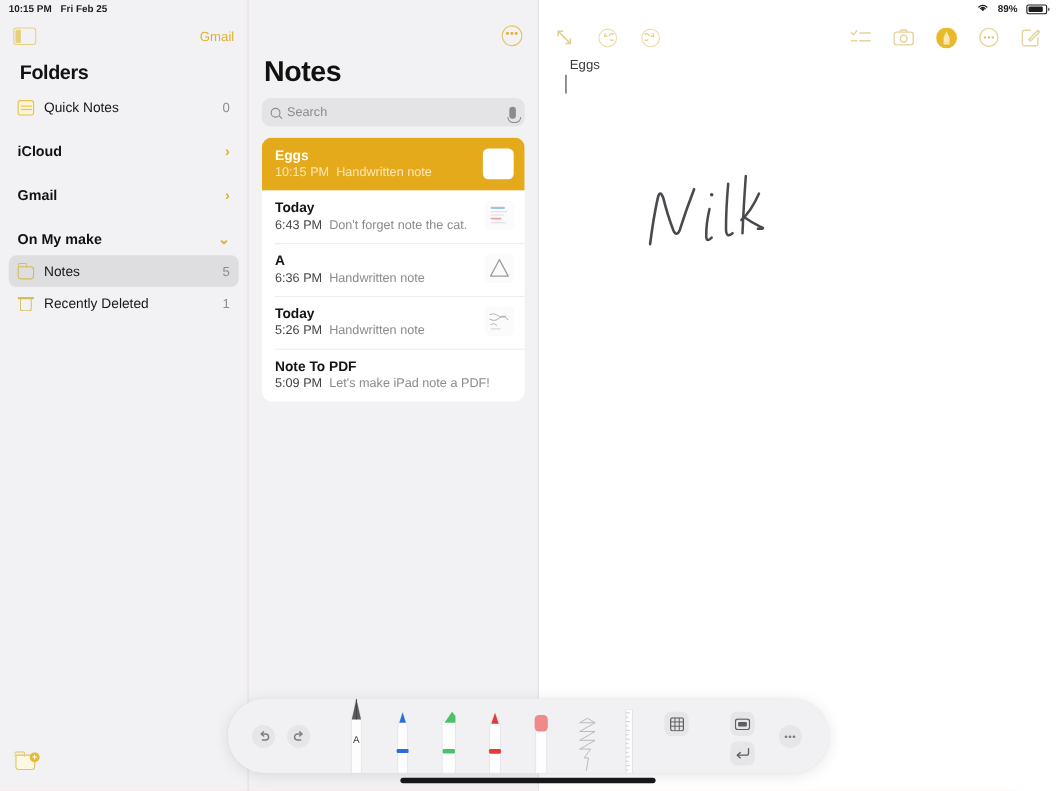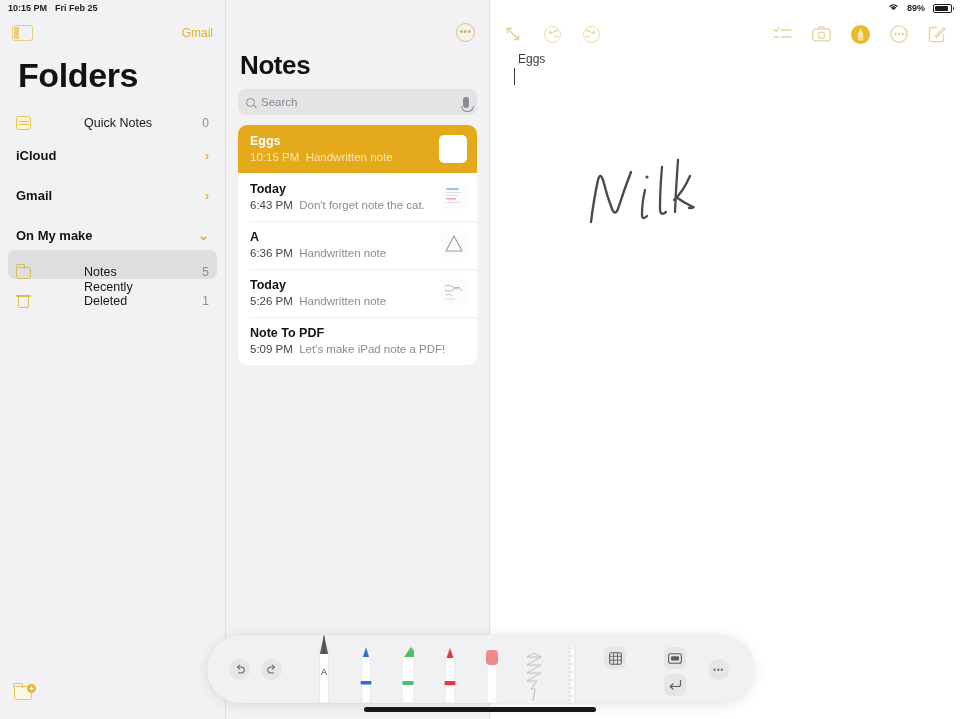--- a/index.html
+++ b/index.html
@@ -58,28 +58,28 @@
   .icon-sidebar-toggle {
     width: 21px; height: 16px;
     border: 1.6px solid #e8cf7e; border-radius: 3px;
     position: relative;
   }
   .icon-sidebar-toggle::before {
     content: ""; position: absolute; left: 1.2px; top: 1.2px; bottom: 1.2px;
     width: 5px; background: #e8cf7e; border-radius: 1.5px 0 0 1.5px;
   }
   .folders-title {
-    font-size: 34px; font-weight: bold; color: #111;
+    font-size: 18px; font-weight: bold; color: #111;
     padding: 8px 16px 6px 18px; letter-spacing: -0.4px;
   }
   .sb-row {
-    display: flex; align-items: flex-end;
+    display: flex; align-items: center;
     height: 29px; margin: 0 8px;
     padding: 0 8px; border-radius: 7px;
-    font-size: 12.5px; color: #17171a; gap: 44px;
+    font-size: 12.5px; color: #17171a;
   }
   .sb-row.selected { background: #dedee1; }
   .sb-row .label { margin-left: 9px; }
   .sb-row .count { margin-left: auto; color: #8c8c91; font-size: 12px; }
   .sb-section {
     display: flex; align-items: center;
     height: 30px; margin: 10px 8px 0 8px; padding: 0 8px;
     font-size: 13px; font-weight: bold; color: #111;
   }
   .sb-section .chev { margin-left: auto; color: #e0b02c; font-size: 13px; font-weight: bold; }

